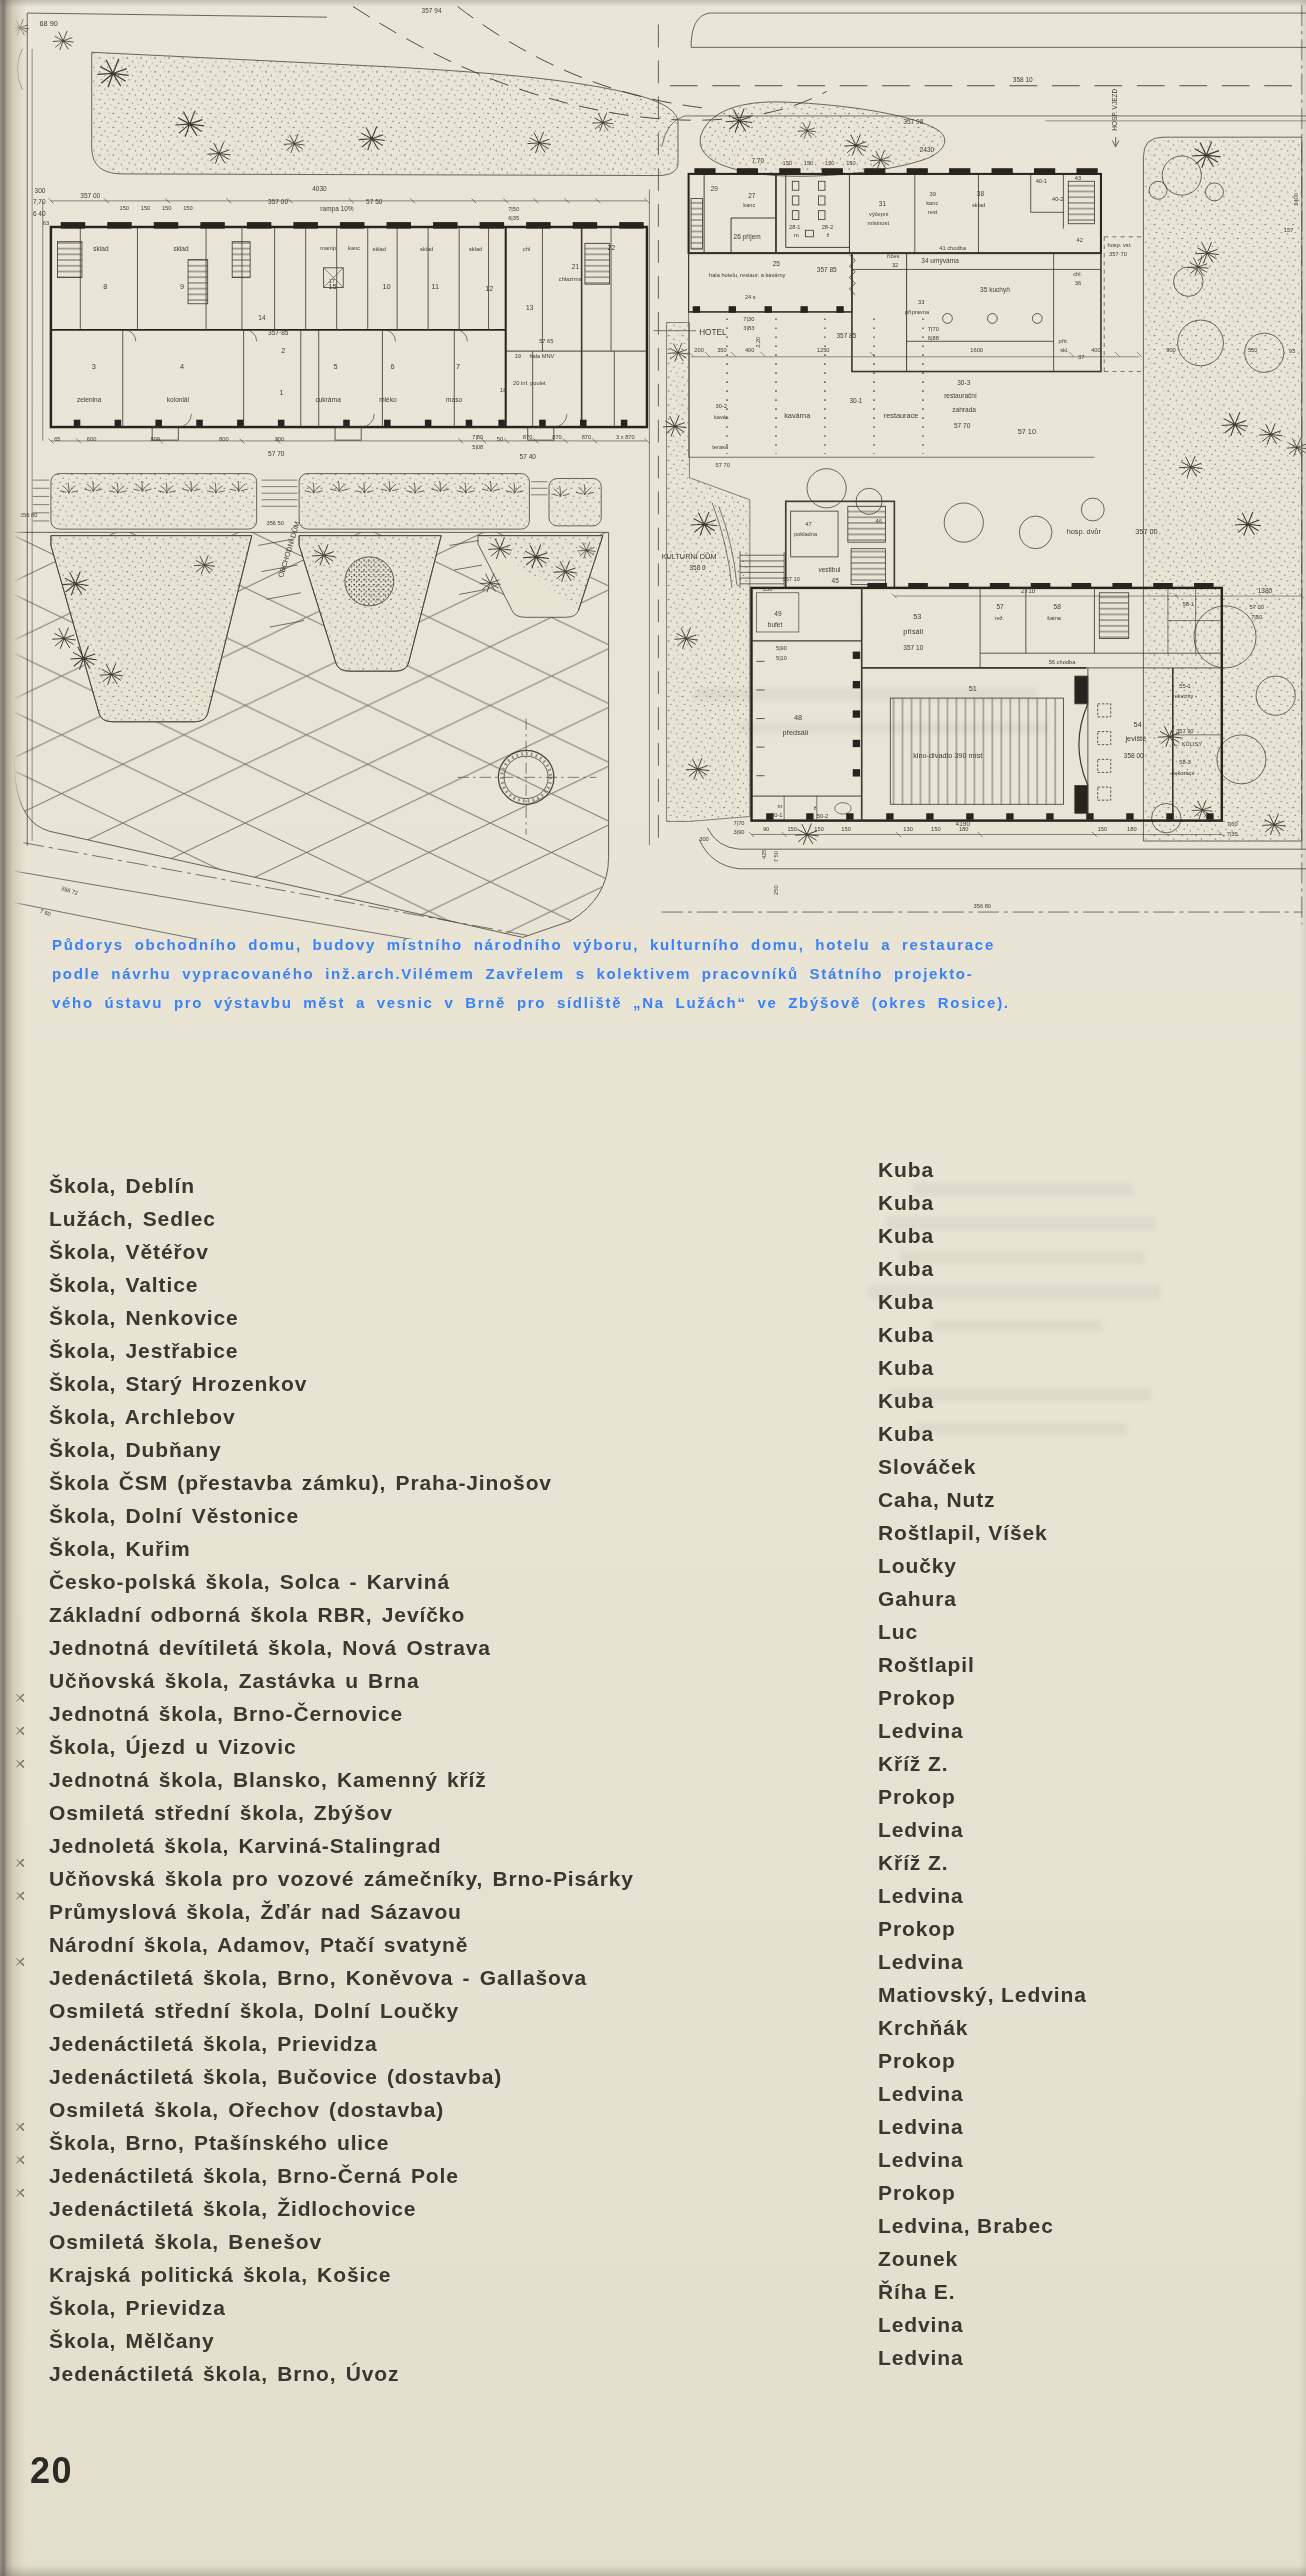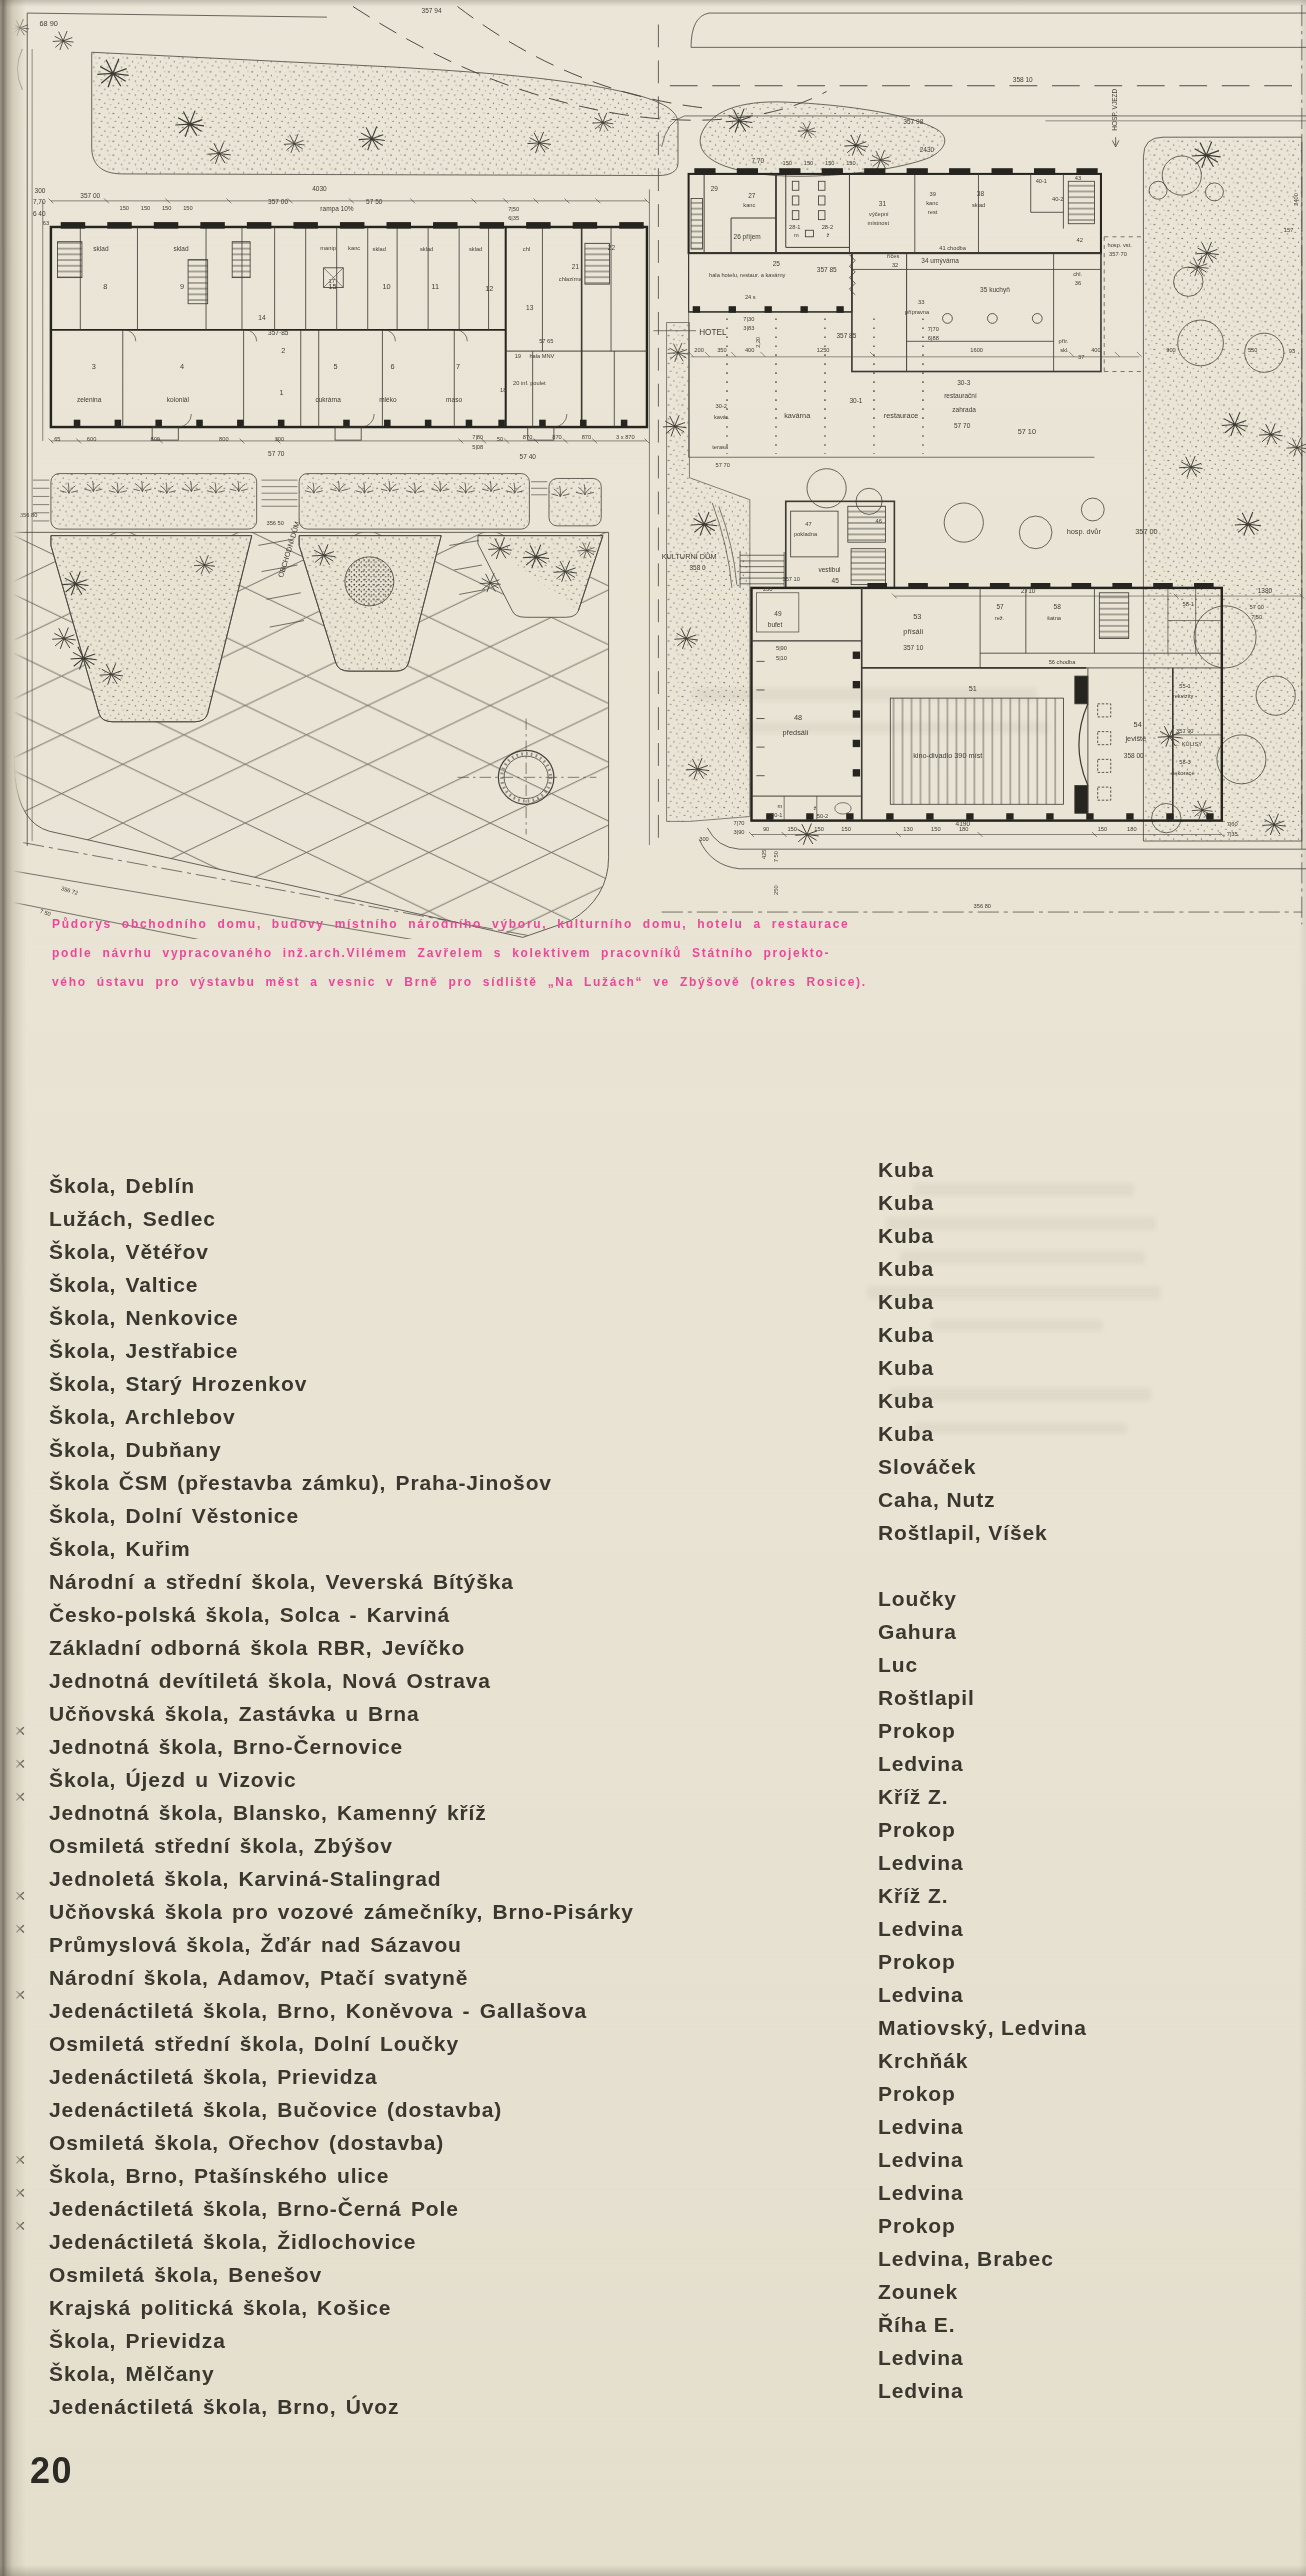--- a/index.html
+++ b/index.html
@@ -13,22 +13,22 @@
   .edge-top{position:absolute;left:0;top:0;width:100%;height:6.5px;z-index:30;pointer-events:none;
     background:linear-gradient(180deg,rgba(92,87,73,.28),rgba(92,87,73,0));}
   .edge-bottom{position:absolute;left:0;bottom:0;width:100%;height:11.4px;z-index:30;pointer-events:none;
     background:linear-gradient(0deg,rgba(92,87,73,.30),rgba(92,87,73,0));}
   .edge-right{position:absolute;right:0;top:0;width:8.2px;height:100%;z-index:30;pointer-events:none;
     background:linear-gradient(270deg,rgba(92,87,73,.14),rgba(92,87,73,0));}
 
   #plan{position:absolute;left:0;top:0;}
   #plan text{fill:#3f3d35;font-family:"Liberation Sans",sans-serif;}
 
-  .caption{position:absolute;left:52px;top:910px;width:1062px;
-    font-size:12px;font-weight:bold;line-height:29px;letter-spacing:1.7px;word-spacing:4.9px;color:#ec4899;}
+  .caption{position:absolute;left:52px;top:930px;width:1062px;
+    font-size:15px;font-weight:bold;line-height:29px;letter-spacing:1.7px;word-spacing:4.9px;color:#3b82f6;}
   .caption div{white-space:nowrap;}
 
   .list{position:absolute;left:13px;top:1153px;width:1176px;
     font-size:21px;font-weight:bold;color:#3a372f;}
   .row{position:relative;height:33px;line-height:33px;white-space:nowrap;}
   .row .mark{position:absolute;left:1.6px;top:0;font-size:19px;font-weight:normal;color:#45423a;}
   .row .proj{position:absolute;left:36px;top:0;letter-spacing:0.9px;word-spacing:2.5px;margin-top:16px;}
   .row .arch{position:absolute;left:865px;top:0;letter-spacing:0.9px;}
 
   .pageno{position:absolute;left:30px;top:2450px;font-size:36px;font-weight:bold;letter-spacing:1.6px;color:#2c2a24;}
@@ -679,25 +679,20 @@
       <span class="proj">Škola, Dolní Věstonice</span>
       <span class="arch">Caha, Nutz</span>
     </div>
     <div class="row">
       <span class="mark"></span>
       <span class="proj">Škola, Kuřim</span>
       <span class="arch">Roštlapil, Víšek</span>
     </div>
     <div class="row">
       <span class="mark"></span>
-      <span class="proj">Národní a střední škola, Veverská Bítýška</span>
-      <span class="arch"></span>
-    </div>
-    <div class="row">
-      <span class="mark"></span>
       <span class="proj">Česko-polská škola, Solca - Karviná</span>
       <span class="arch">Loučky</span>
     </div>
     <div class="row">
       <span class="mark"></span>
       <span class="proj">Základní odborná škola RBR, Jevíčko</span>
       <span class="arch">Gahura</span>
     </div>
     <div class="row">
       <span class="mark"></span>

